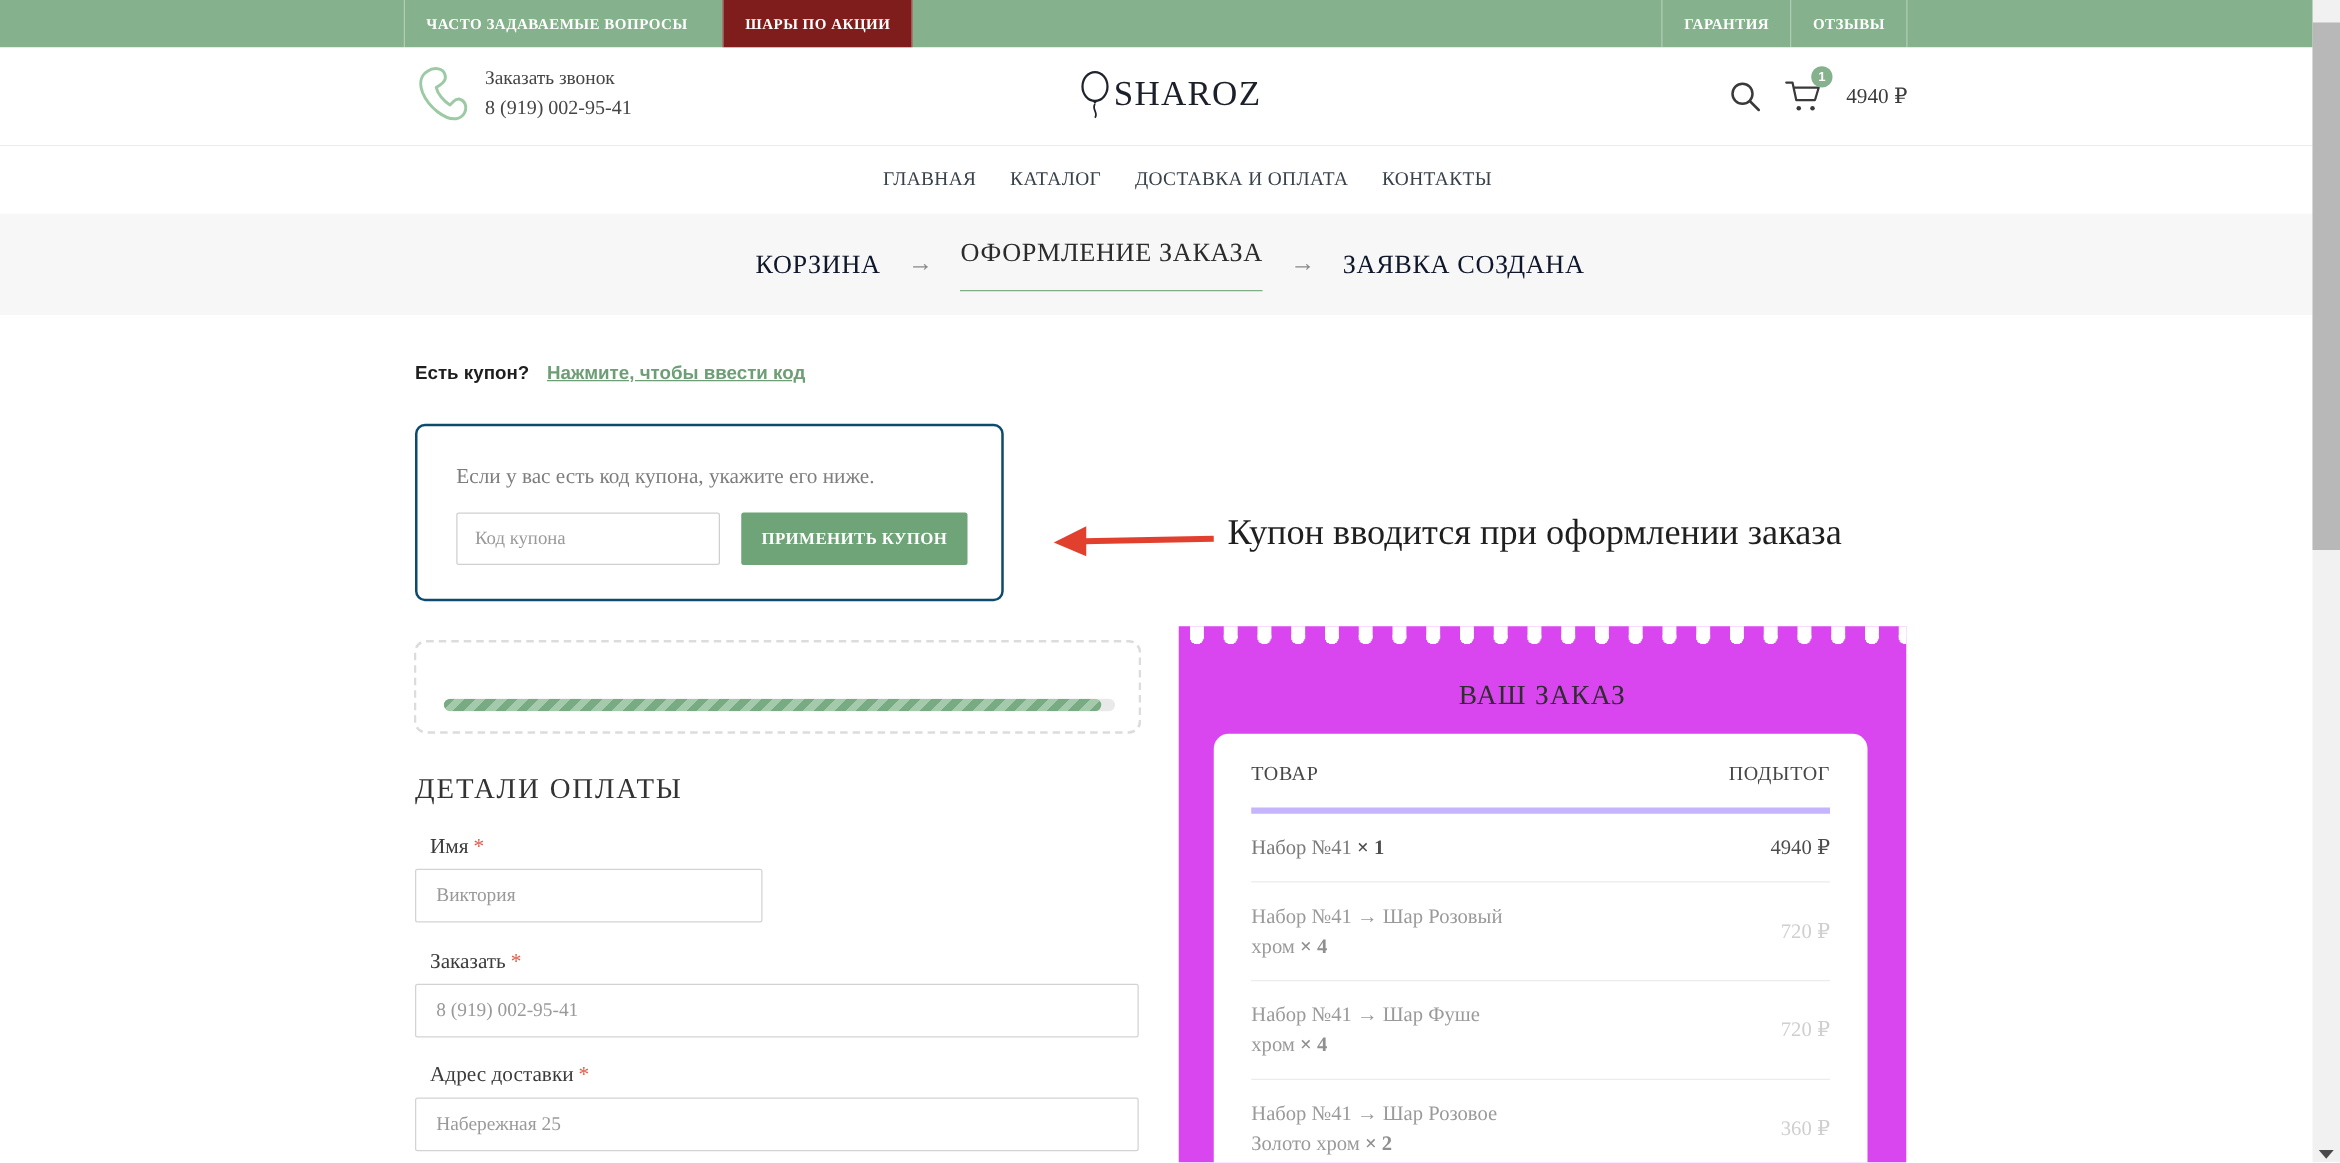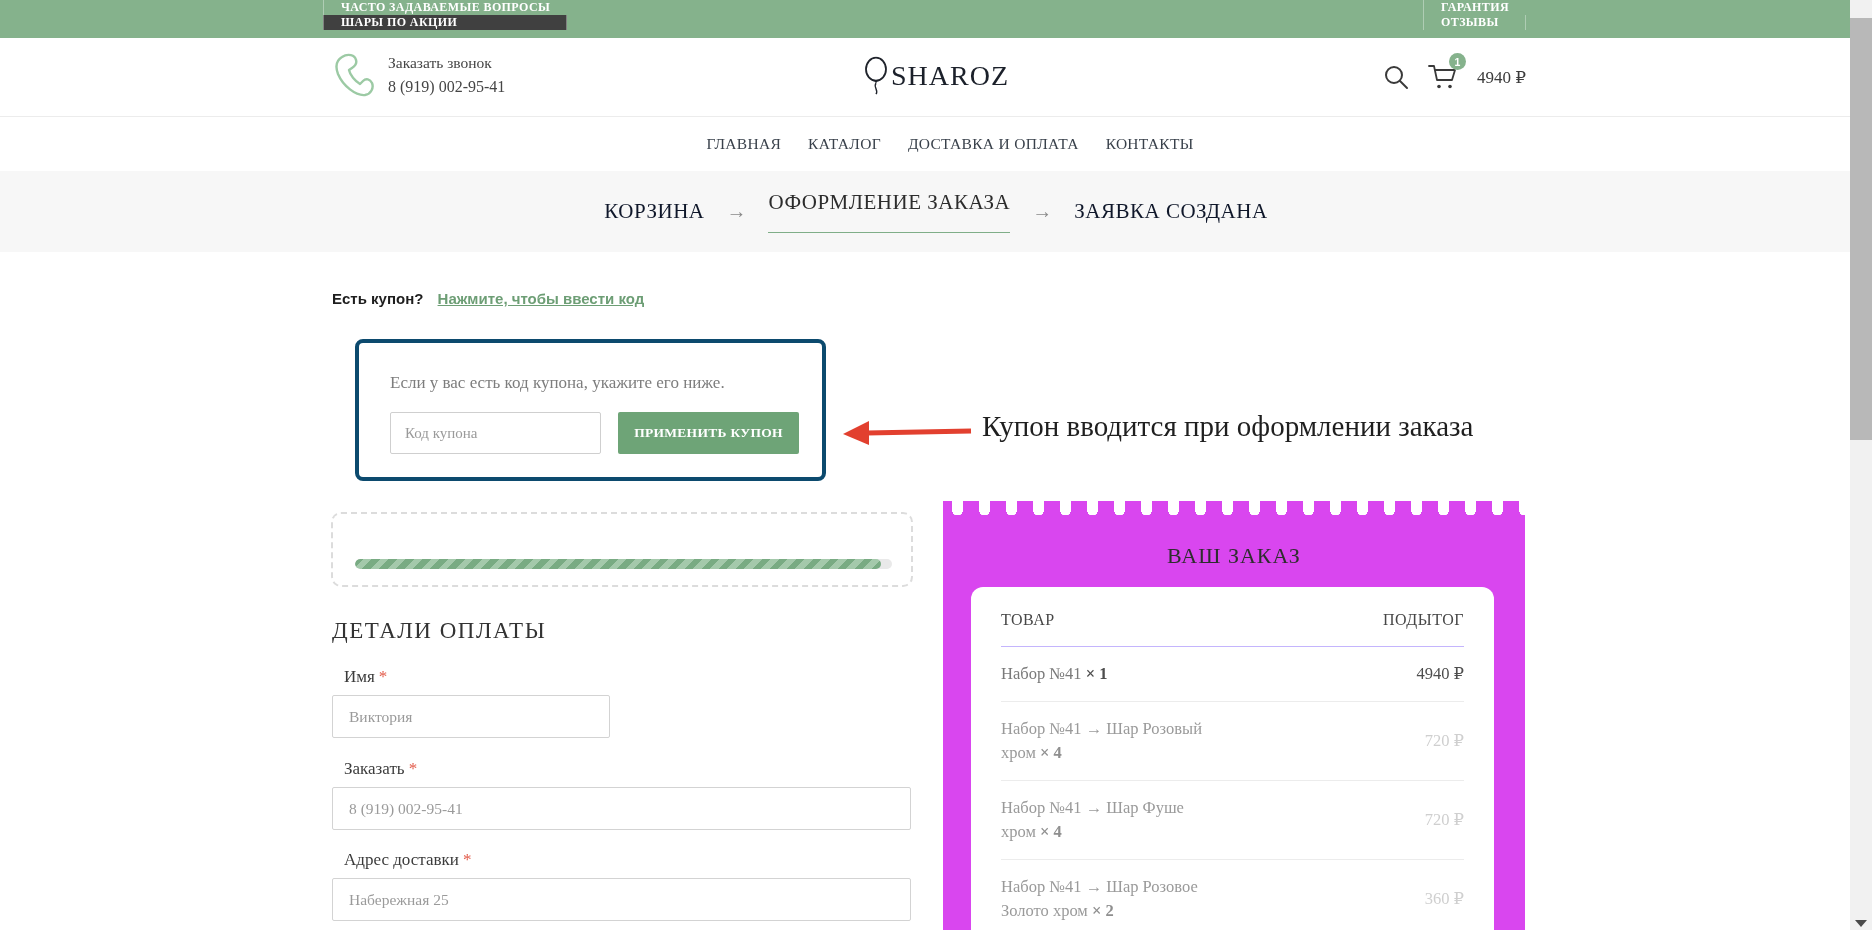--- a/index.html
+++ b/index.html
@@ -7,32 +7,32 @@
   body {
     font-family:"Liberation Serif","DejaVu Serif",serif;
     background:#ffffff; position:relative;
   }
 
   
   #topbar {
     position:absolute; top:0; left:0; width:1872px; height:38px;
     background:#85b28c; display:flex; align-items:stretch;
   }
-  .topbar-group { display:flex; align-items:stretch;flex-direction:column; }
+  .topbar-group { display:flex; align-items:stretch; }
   .topbar-group.left  { margin-left:323px; }
   .topbar-group.right { position:absolute; right:346px; top:0; height:38px; }
   .topbar-item {
     display:flex; align-items:center; padding:0 17px;
     color:#ffffff; font-size:12px; font-weight:bold; letter-spacing:.4px;
     border-left:1px solid rgba(255,255,255,.35); cursor:pointer; text-decoration:none;
     white-space:nowrap;
   }
   .topbar-group.left .topbar-item:last-child,
   .topbar-group.right .topbar-item:last-child { border-right:1px solid rgba(255,255,255,.35); }
-  .topbar-item.active { background:#404040; }
+  .topbar-item.active { background:#7f1d1d;margin-left:11px; }
 
   
   #header {
     position:absolute; top:38px; left:0; width:1872px; height:79px;
     background:#ffffff; border-bottom:1px solid #ececec;
   }
   .phone-block { position:absolute; left:330px; top:12px; display:flex; }
   .phone-icon-wrap { width:44px; height:52px; }
   .phone-texts { margin-left:14px; padding-top:4px; }
   .callback-label { font-size:15.5px; color:#454545; display:block; margin-bottom:6px; }
@@ -73,21 +73,21 @@
   
   #main { position:absolute; top:252px; left:0; width:1872px; height:678px; background:#fff; }
 
   .coupon-question { position:absolute; left:332px; top:38px;
     font-family:"Liberation Sans","DejaVu Sans",sans-serif; font-size:15px; }
   .coupon-q-label { font-weight:bold; color:#1e1e1e; margin-right:10px; }
   .coupon-toggle  { font-weight:bold; color:#6d9e75; text-decoration:underline; cursor:pointer; }
 
   .coupon-box {
     position:absolute; left:332px; top:87px; width:471px; height:142px;
-    background:#fff; border:4px solid #0c4a6e; border-radius:8px;margin-left:23px;
+    background:#fff; border:2px solid #0c4a6e; border-radius:8px;
   }
   .coupon-hint { position:absolute; left:31px; top:30px; font-size:17px; color:#7d7d7d; }
   .coupon-input {
     position:absolute; left:31px; top:69px; width:211px; height:42px;
     border:1px solid #cfcfcf; border-radius:2px; padding:0 14px;
     font-family:"Liberation Serif","DejaVu Serif",serif; font-size:15px; color:#4a4a4a;
   }
   .coupon-input::placeholder { color:#9a9a9a; opacity:1; }
   .apply-btn {
     position:absolute; left:259px; top:69px; width:181px; height:42px;
@@ -142,21 +142,21 @@
     background-position:9px 0, 9px 0;
     background-repeat:repeat-x;
   }
   .order-title { position:absolute; top:42px; width:100%; text-align:center;
                  font-size:22px; color:#2e2e2e; letter-spacing:1px; }
   .order-card {
     position:absolute; left:28px; top:86px; width:523px; height:420px;
     background:#ffffff; border-radius:12px; padding:24px 30px 0 30px;
   }
   .order-head { display:flex; justify-content:space-between; padding-bottom:17px;
-                border-bottom:1px solid #c4b5fd; }
+                border-bottom:5px solid #c4b5fd; }
   .order-col { font-size:16px; color:#474747; letter-spacing:.5px; }
   .order-row { display:flex; justify-content:space-between; align-items:center;
                padding:15px 0; border-bottom:1px solid #ececec; }
   .order-item-name { font-size:16.5px; color:#9a9a9a; max-width:218px; line-height:1.45; }
   .order-row.main .order-item-name { color:#7a7a7a; }
   .order-qty { font-weight:bold; color:#8f8f8f; }
   .order-row.main .order-qty { color:#4d4d4d; }
   .order-price { font-size:16.5px; color:#cfcfcf; white-space:nowrap; }
   .order-row.main .order-price { color:#4d4d4d; }
 

